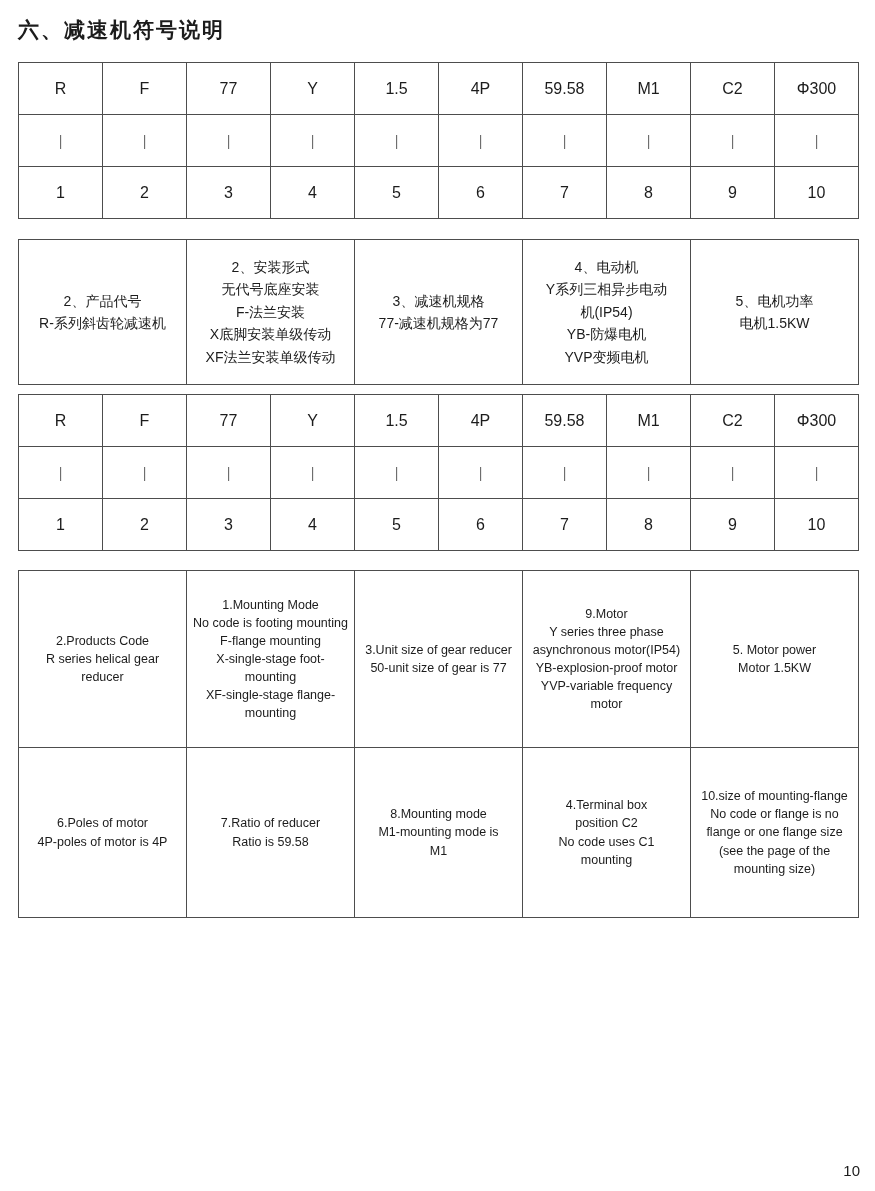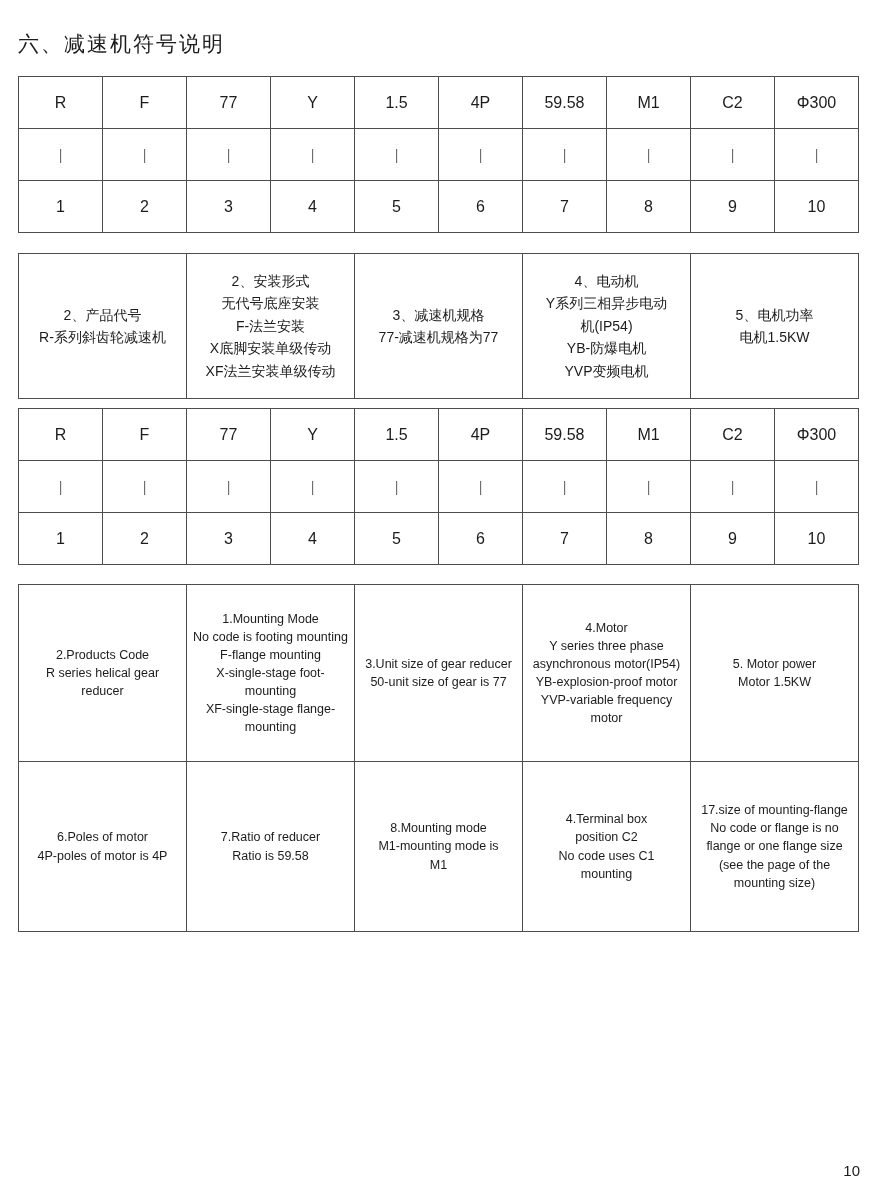--- a/index.html
+++ b/index.html
@@ -4,21 +4,21 @@
 <style>
   * { margin:0; padding:0; box-sizing:border-box; }
   html, body { background:#ffffff; }
   body {
     width:875px; height:1191px; position:relative; overflow:hidden;
     font-family:"Liberation Sans", "DejaVu Sans", sans-serif;
     color:#1c1c1c;
   }
   .page { position:absolute; left:18px; top:0; width:841px; }
 
-  .title-zh { margin-top:30px; font-size:21px; font-weight:400; letter-spacing:2px; }
+  .title-zh { margin-top:16px; font-size:21px; font-weight:700; letter-spacing:2px; }
   .title-en { margin-top:37px; font-size:20px; font-weight:700; }
 
   table { border-collapse:collapse; width:841px; table-layout:fixed; }
   td { border:1px solid #4d4d4d; text-align:center; vertical-align:middle; }
 
   .code-table { margin-top:18px; }
   .code-table.second { margin-top:9px; }
   .code-table td { height:52px; font-size:16px; }
   .row-bars td { color:#6e6e6e; font-size:14px; font-weight:400; }
 
@@ -155,42 +155,42 @@
 reducer</td>
         <td>1.Mounting Mode
 No code is footing mounting
 F-flange mounting
 X-single-stage foot-
 mounting
 XF-single-stage flange-
 mounting</td>
         <td>3.Unit size of gear reducer
 50-unit size of gear is 77</td>
-        <td>4.Motor
+        <td>9.Motor
 Y series three phase
 asynchronous motor(IP54)
 YB-explosion-proof motor
 YVP-variable frequency
 motor</td>
         <td>5. Motor power
 Motor 1.5KW</td>
       </tr>
       <tr class="r2">
         <td>6.Poles of motor
 4P-poles of motor is 4P</td>
         <td>7.Ratio of reducer
 Ratio is 59.58</td>
         <td>8.Mounting mode
 M1-mounting mode is
 M1</td>
         <td>4.Terminal box
 position C2
 No code uses C1
 mounting</td>
-        <td>17.size of mounting-flange
+        <td>10.size of mounting-flange
 No code or flange is no
 flange or one flange size
 (see the page of the
 mounting size)</td>
       </tr>
     </tbody>
   </table>
 
 </div>
 

